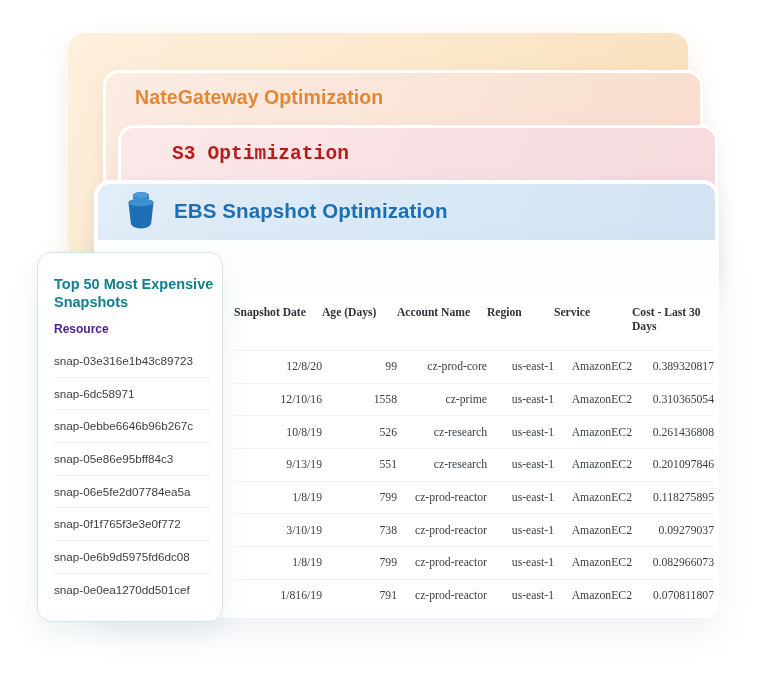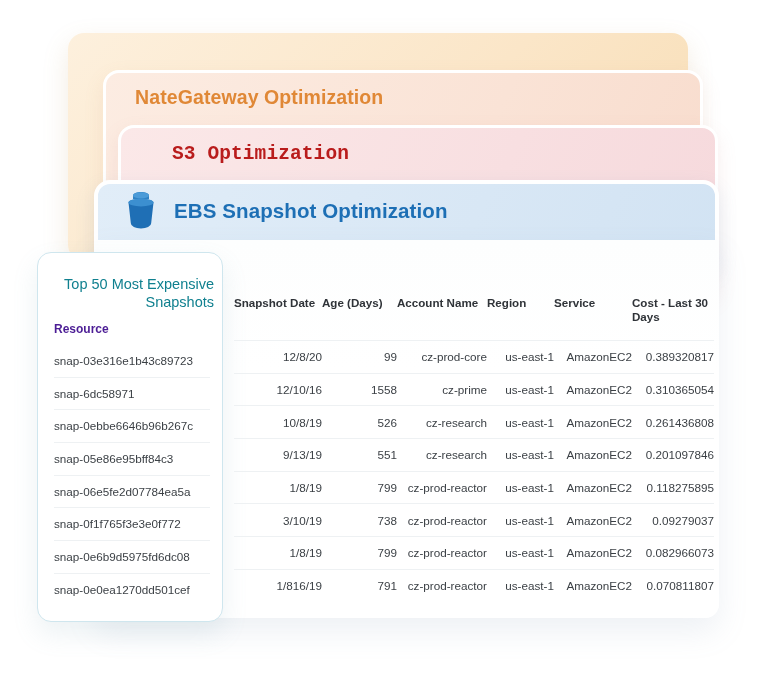--- a/index.html
+++ b/index.html
@@ -136,24 +136,23 @@
     box-sizing: border-box;
     box-shadow: 0 12px 26px rgba(120, 160, 180, 0.14);
   }
 
   #panel-title {
     position: absolute;
     left: 54px;
     top: 275px;
     width: 160px;
     font-size: 14.5px;
-    font-weight: normal;
+    font-weight: bold;
     line-height: 18px;
     color: #10808f;
-    text-align: right;
   }
 
   #resource-header {
     position: absolute;
     left: 54px;
     top: 322px;
     font-size: 12px;
     font-weight: bold;
     color: #4c1d95;
   }
@@ -172,22 +171,23 @@
     border-bottom: 1px solid #eef1f3;
     white-space: nowrap;
     overflow: hidden;
   }
   .res-cell.last { border-bottom: none; }
 
   
   #table-wrap {
     position: absolute;
     left: 234px;
-    top: 296px;
+    top: 306px;
     width: 480px;
+    font-family: Liberation Serif, serif;
   }
   table {
     border-collapse: collapse;
     width: 480px;
     table-layout: fixed;
   }
   thead th {
     font-size: 11.6px;
     font-weight: bold;
     color: #2f3338;

